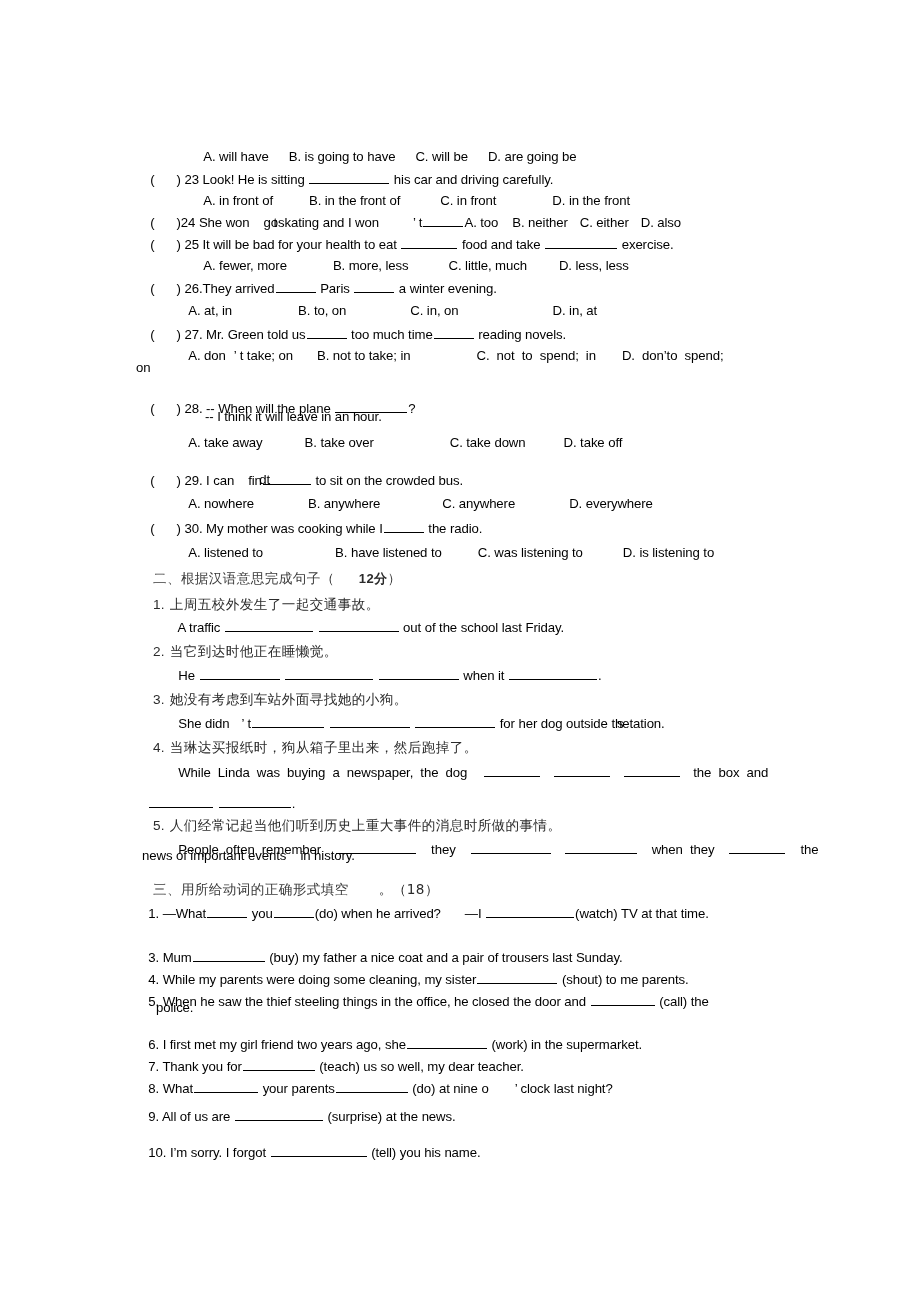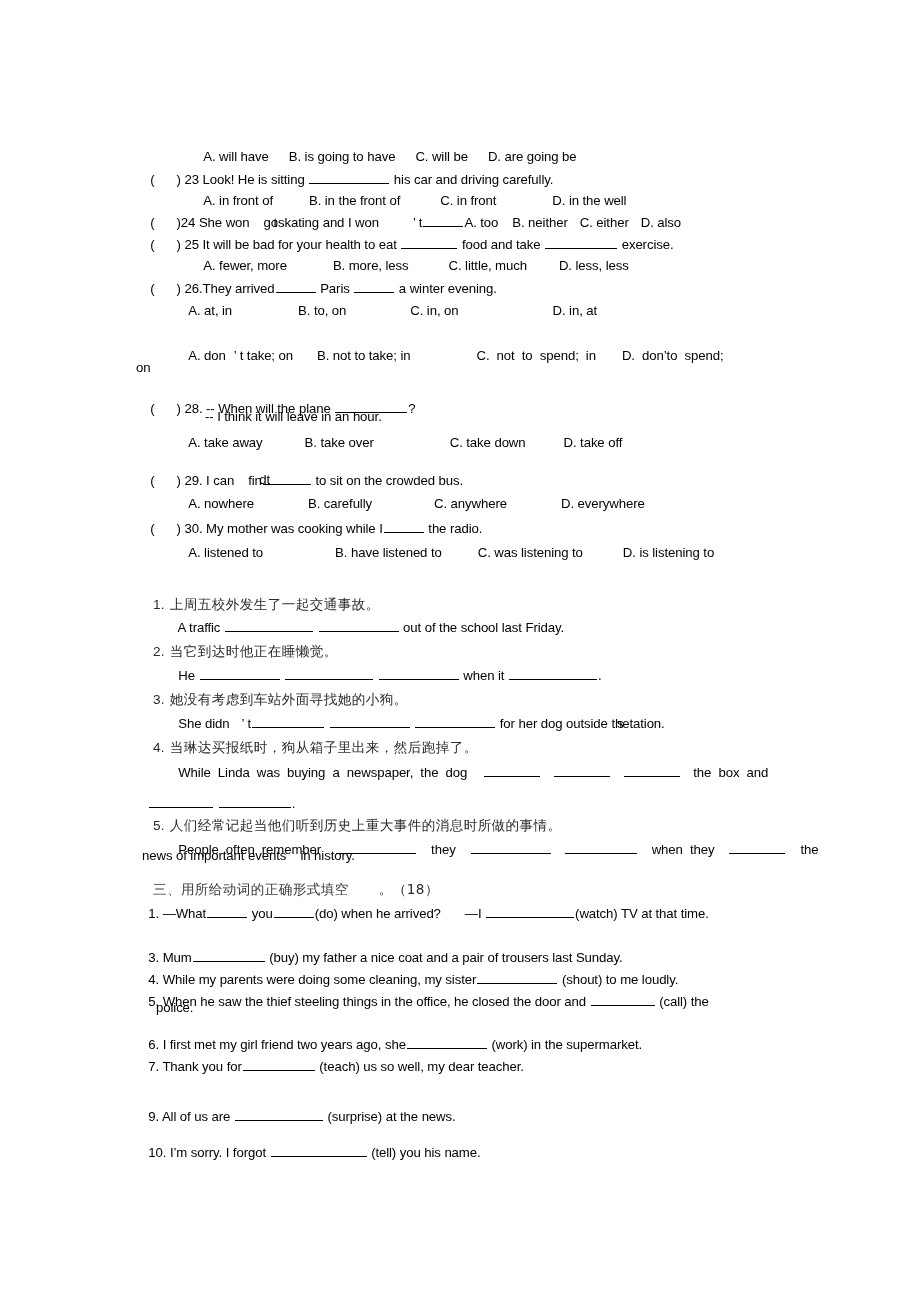--- a/index.html
+++ b/index.html
@@ -75,68 +75,74 @@
 <div class="page">
 
   <div class="row" style="left:189px; top:134px;">
     <span class="opt">A. will have</span><span style="display:inline-block;width:20px;"></span><span class="opt">B. is going to have</span><span style="display:inline-block;width:20px;"></span><span class="opt">C. will be</span><span style="display:inline-block;width:20px;"></span><span class="opt">D. are going be</span>
   </div>
 
   <div class="row" style="left:136px; top:156px;">
     <span class="marker">(</span><span style="display:inline-block;width:22px;"></span><span>)</span> <span>23</span> <span>Look! He is sitting</span> <span class="blank b10"></span> <span>his car and driving carefully.</span>
   </div>
   <div class="row" style="left:189px; top:178px;">
-    <span class="opt">A. in front of</span><span style="display:inline-block;width:36px;"></span><span class="opt">B. in the front of</span><span style="display:inline-block;width:40px;"></span><span class="opt">C. in front</span><span style="display:inline-block;width:56px;"></span><span class="opt">D. in the well</span>
+    <span class="opt">A. in front of</span><span style="display:inline-block;width:36px;"></span><span class="opt">B. in the front of</span><span style="display:inline-block;width:40px;"></span><span class="opt">C. in front</span><span style="display:inline-block;width:56px;"></span><span class="opt">D. in the front</span>
   </div>
 
   <div class="row" style="left:136px; top:199px;text-align:center;">
     <span class="marker">(</span><span style="display:inline-block;width:22px;"></span><span>)</span><span>24</span> <span>She won</span><span style="display:inline-block;width:14px;"></span><span class="overlap"><span>go</span><span class="over" style="left:10px;">t</span></span><span>skating and I won</span><span style="display:inline-block;width:34px;"></span><span>’</span> <span>t</span><span class="blank b5"></span><span class="opt">A. too</span><span style="display:inline-block;width:14px;"></span><span class="opt">B. neither</span><span style="display:inline-block;width:12px;"></span><span class="opt">C. either</span><span style="display:inline-block;width:12px;"></span><span class="opt">D. also</span>
   </div>
 
   <div class="row" style="left:136px; top:221px;">
     <span class="marker">(</span><span style="display:inline-block;width:22px;"></span><span>)</span> <span>25</span> <span>It will be bad for your health to eat</span> <span class="blank b7"></span> <span>food and take</span> <span class="blank b9"></span> <span>exercise.</span>
   </div>
   <div class="row" style="left:189px; top:243px;">
     <span class="opt">A. fewer, more</span><span style="display:inline-block;width:46px;"></span><span class="opt">B. more, less</span><span style="display:inline-block;width:40px;"></span><span class="opt">C. little, much</span><span style="display:inline-block;width:32px;"></span><span class="opt">D. less, less</span>
   </div>
 
   <div class="row" style="left:136px; top:265px;">
     <span class="marker">(</span><span style="display:inline-block;width:22px;"></span><span>)</span> <span>26.</span><span>They arrived</span><span class="blank b5"></span> <span>Paris</span> <span class="blank b5"></span> <span>a winter evening.</span>
   </div>
   <div class="row" style="left:174px; top:288px;">
     <span class="opt">A. at, in</span><span style="display:inline-block;width:66px;"></span><span class="opt">B. to, on</span><span style="display:inline-block;width:64px;"></span><span class="opt">C. in, on</span><span style="display:inline-block;width:94px;"></span><span class="opt">D. in, at</span>
   </div>
 
+  <div class="row" style="left:136px; top:311px;">
+    <span class="marker">(</span><span style="display:inline-block;width:22px;"></span><span>)</span> <span>27.</span> <span>Mr. Green told us</span><span class="blank b5"></span> <span>too much time</span><span class="blank b5"></span> <span>reading novels.</span>
+  </div>
   <div class="row" style="left:174px; top:333px;">
     <span class="opt"><span>A. don</span><span style="display:inline-block;width:8px;"></span><span>’</span> <span>t take; on</span></span><span style="display:inline-block;width:24px;"></span><span class="opt">B. not to take; in</span><span style="display:inline-block;width:66px;"></span><span class="opt">C.  not  to  spend;  in</span><span style="display:inline-block;width:26px;"></span><span class="opt"><span>D.  don</span><span>’</span><span class="overlap"><span>t</span></span><span>o  spend;</span></span>
   </div>
   <div class="row" style="left:136px; top:360px;">on</div>
 
   <div class="row" style="left:136px; top:385px;">
     <span class="marker">(</span><span style="display:inline-block;width:22px;"></span><span>)</span> <span>28.</span> <span>-- When will the plane</span> <span class="blank b9"></span><span>?</span>
   </div>
   <div class="row" style="left:205px; top:409px;">-- I think it will leave in an hour.</div>
   <div class="row" style="left:174px; top:420px;">
     <span class="opt">A. take away</span><span style="display:inline-block;width:42px;"></span><span class="opt">B. take over</span><span style="display:inline-block;width:76px;"></span><span class="opt">C. take down</span><span style="display:inline-block;width:38px;"></span><span class="opt">D. take off</span>
   </div>
 
   <div class="row" style="left:136px; top:457px;">
     <span class="marker">(</span><span style="display:inline-block;width:22px;"></span><span>)</span> <span>29.</span> <span>I can</span><span style="display:inline-block;width:14px;"></span><span class="overlap"><span>fin</span><span class="over" style="left:11px;top:-1px;">dt</span></span><span class="blank b6"></span> <span>to sit on the crowded bus.</span>
   </div>
   <div class="row" style="left:174px; top:481px;">
-    <span class="opt">A. nowhere</span><span style="display:inline-block;width:54px;"></span><span class="opt">B. carefully</span><span style="display:inline-block;width:62px;"></span><span class="opt">C. anywhere</span><span style="display:inline-block;width:54px;"></span><span class="opt">D. everywhere</span>
+    <span class="opt">A. nowhere</span><span style="display:inline-block;width:54px;"></span><span class="opt">B. anywhere</span><span style="display:inline-block;width:62px;"></span><span class="opt">C. anywhere</span><span style="display:inline-block;width:54px;"></span><span class="opt">D. everywhere</span>
   </div>
 
   <div class="row" style="left:136px; top:505px;">
     <span class="marker">(</span><span style="display:inline-block;width:22px;"></span><span>)</span> <span>30.</span> <span>My mother was cooking while I</span><span class="blank b5"></span> <span>the radio.</span>
   </div>
   <div class="row" style="left:174px; top:530px;">
     <span class="opt">A. listened to</span><span style="display:inline-block;width:72px;"></span><span class="opt">B. have listened to</span><span style="display:inline-block;width:36px;"></span><span class="opt">C. was listening to</span><span style="display:inline-block;width:40px;"></span><span class="opt">D. is listening to</span>
   </div>
 
+  <div class="row cn" style="left:134px; top:555px;">
+    <span>二、根据汉语意思完成句子（</span><span style="display:inline-block;width:24px;"></span><span class="cn-dark" style="font-family:'Liberation Sans',sans-serif;font-weight:bold;font-size:13px;">12分</span><span>）</span>
+  </div>
 
   <div class="row cn cn-dark" style="left:134px; top:581px;">
     <span style="font-family:'Liberation Sans',sans-serif;">1.</span> <span>上周五校外发生了一起交通事故。</span>
   </div>
   <div class="row" style="left:164px; top:604px;">
     <span>A traffic</span> <span class="blank b11"></span> <span class="blank b10"></span> <span>out of the school last Friday.</span>
   </div>
 
   <div class="row cn cn-dark" style="left:134px; top:628px;">
     <span style="font-family:'Liberation Sans',sans-serif;">2.</span> <span>当它到达时他正在睡懒觉。</span>
@@ -177,36 +183,39 @@
   <div class="row" style="left:134px; top:890px;">
     <span>1.</span> <span>—What</span><span class="blank b5"></span> <span>you</span><span class="blank b5"></span><span>(do) when he arrived?</span><span style="display:inline-block;width:24px;"></span><span>—I</span> <span class="blank b11"></span><span>(watch) TV at that time.</span>
   </div>
 
 
   <div class="row" style="left:134px; top:934px;">
     <span>3.</span> <span>Mum</span><span class="blank b9"></span> <span>(buy) my father a nice coat and a pair of trousers last Sunday.</span>
   </div>
 
   <div class="row" style="left:134px; top:956px;">
-    <span>4.</span> <span>While my parents were doing some cleaning, my sister</span><span class="blank b10"></span> <span>(shout) to me loudly.</span>
+    <span>4.</span> <span>While my parents were doing some cleaning, my sister</span><span class="blank b10"></span> <span>(shout) to me parents.</span>
   </div>
 
   <div class="row" style="left:134px; top:978px;">
     <span>5.</span> <span>When he saw the thief steeling things in the office, he closed the door and</span> <span class="blank b8"></span> <span>(call) the</span>
   </div>
   <div class="row" style="left:156px; top:1000px;">police.</div>
 
   <div class="row" style="left:134px; top:1021px;">
     <span>6.</span> <span>I first met my girl friend two years ago, she</span><span class="blank b10"></span> <span>(work) in the supermarket.</span>
   </div>
 
   <div class="row" style="left:134px; top:1043px;">
     <span>7.</span> <span>Thank you for</span><span class="blank b9"></span> <span>(teach) us so well, my dear teacher.</span>
   </div>
 
+  <div class="row" style="left:134px; top:1065px;">
+    <span>8.</span> <span>What</span><span class="blank b8"></span> <span>your parents</span><span class="blank b9"></span> <span>(do) at nine o</span><span style="display:inline-block;width:26px;"></span><span>’</span> <span>clock last night?</span>
+  </div>
 
   <div class="row" style="left:134px; top:1093px;">
     <span>9.</span> <span>All of us are</span> <span class="blank b11"></span> <span>(surprise) at the news.</span>
   </div>
 
   <div class="row" style="left:134px; top:1129px;">
     <span>10.</span> <span>I</span><span>’</span><span>m sorry. I forgot</span> <span class="blank b12"></span> <span>(tell) you his name.</span>
   </div>
 
 </div>

